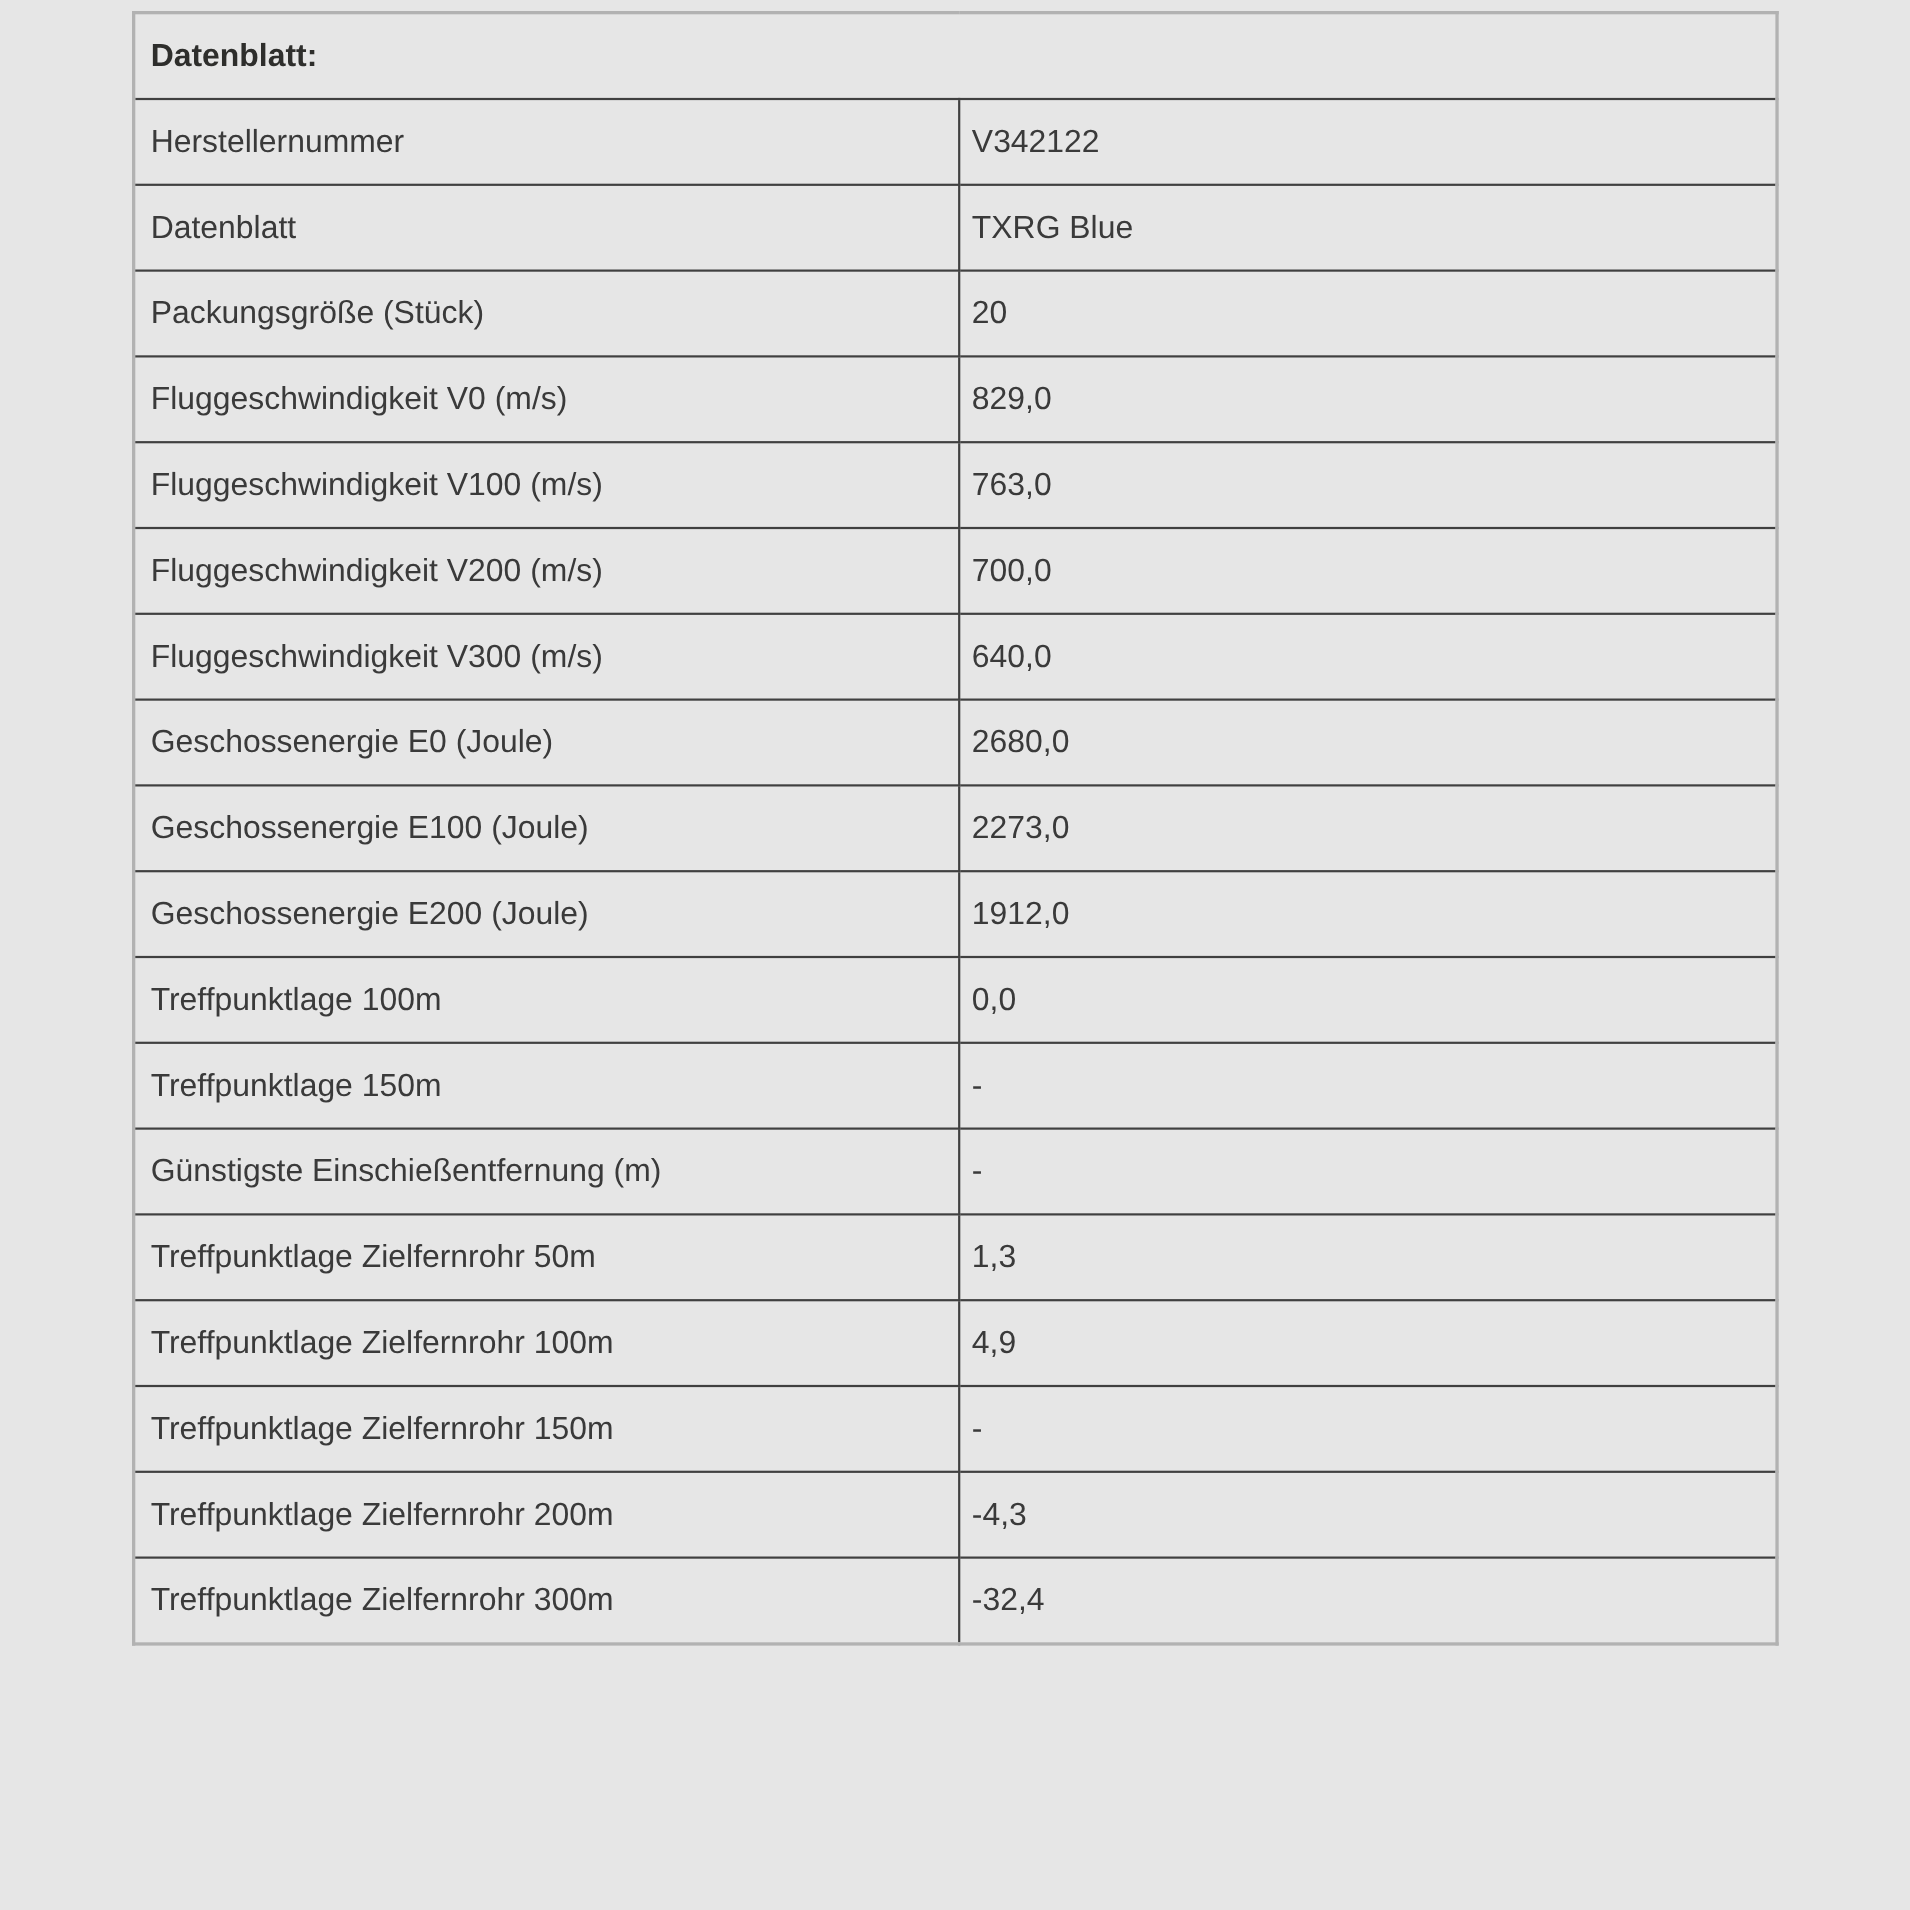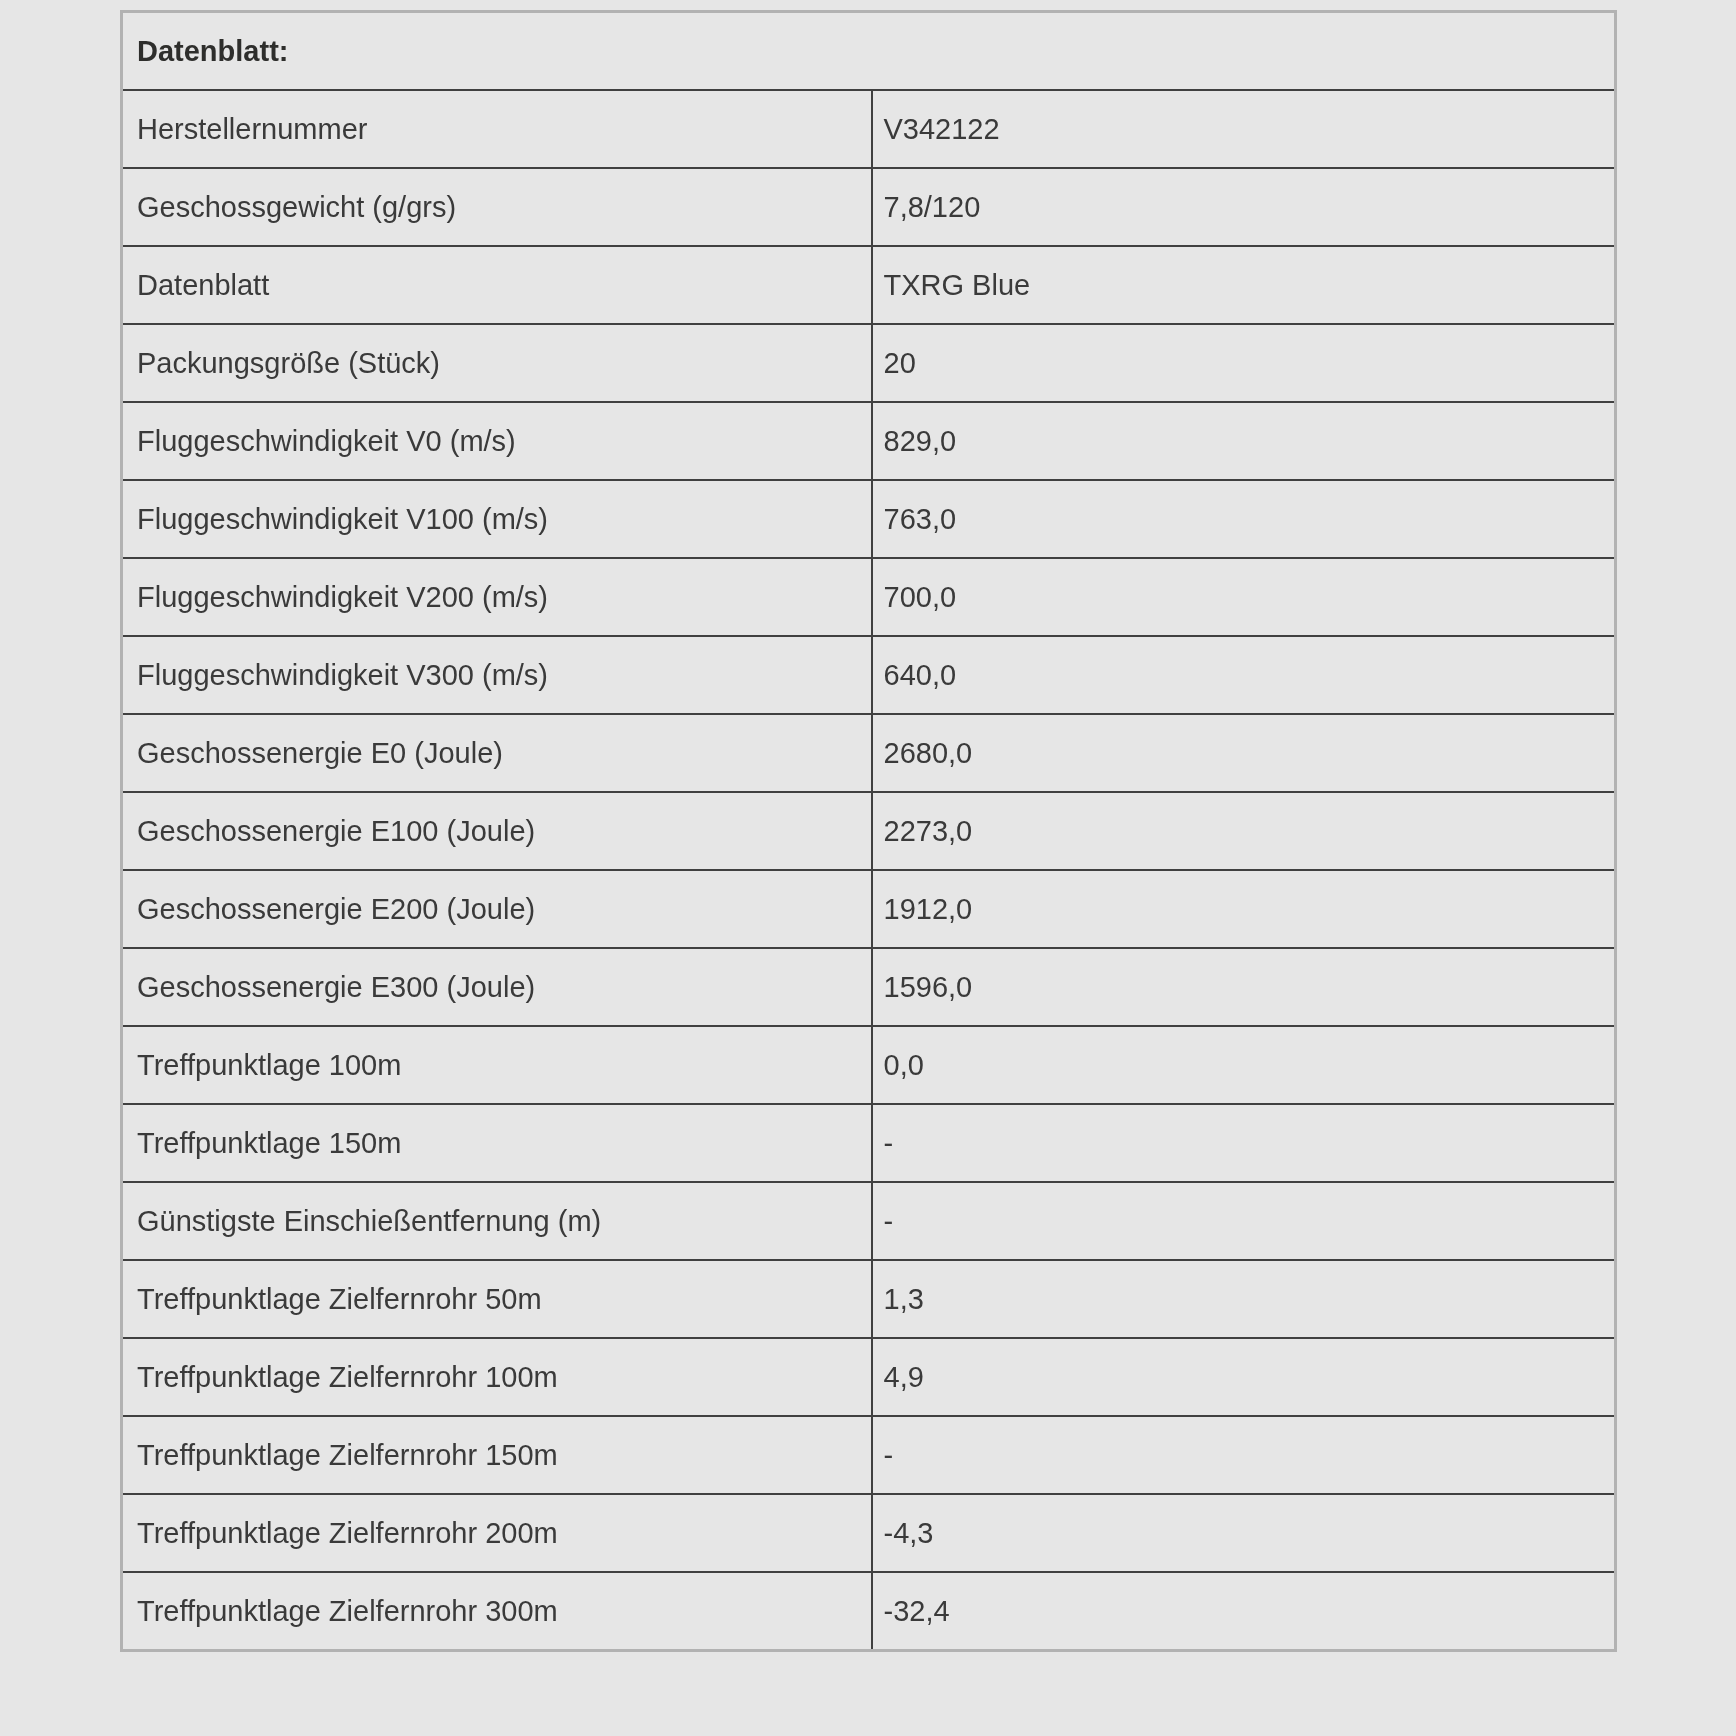--- a/index.html
+++ b/index.html
@@ -58,24 +58,20 @@
       <tr>
         <th class="title-cell" colspan="2">Datenblatt:</th>
       </tr>
     </thead>
     <tbody id="datasheet-rows">
         <tr>
           <td class="label-cell">Herstellernummer</td>
           <td class="value-cell">V342122</td>
         </tr>
         <tr>
-          <td class="label-cell">Geschossgewicht (g/grs)</td>
-          <td class="value-cell">7,8/120</td>
-        </tr>
-        <tr>
           <td class="label-cell">Datenblatt</td>
           <td class="value-cell">TXRG Blue</td>
         </tr>
         <tr>
           <td class="label-cell">Packungsgröße (Stück)</td>
           <td class="value-cell">20</td>
         </tr>
         <tr>
           <td class="label-cell">Fluggeschwindigkeit V0 (m/s)</td>
           <td class="value-cell">829,0</td>
@@ -96,24 +92,20 @@
           <td class="label-cell">Geschossenergie E0 (Joule)</td>
           <td class="value-cell">2680,0</td>
         </tr>
         <tr>
           <td class="label-cell">Geschossenergie E100 (Joule)</td>
           <td class="value-cell">2273,0</td>
         </tr>
         <tr>
           <td class="label-cell">Geschossenergie E200 (Joule)</td>
           <td class="value-cell">1912,0</td>
-        </tr>
-        <tr>
-          <td class="label-cell">Geschossenergie E300 (Joule)</td>
-          <td class="value-cell">1596,0</td>
         </tr>
         <tr>
           <td class="label-cell">Treffpunktlage 100m</td>
           <td class="value-cell">0,0</td>
         </tr>
         <tr>
           <td class="label-cell">Treffpunktlage 150m</td>
           <td class="value-cell">-</td>
         </tr>
         <tr>

